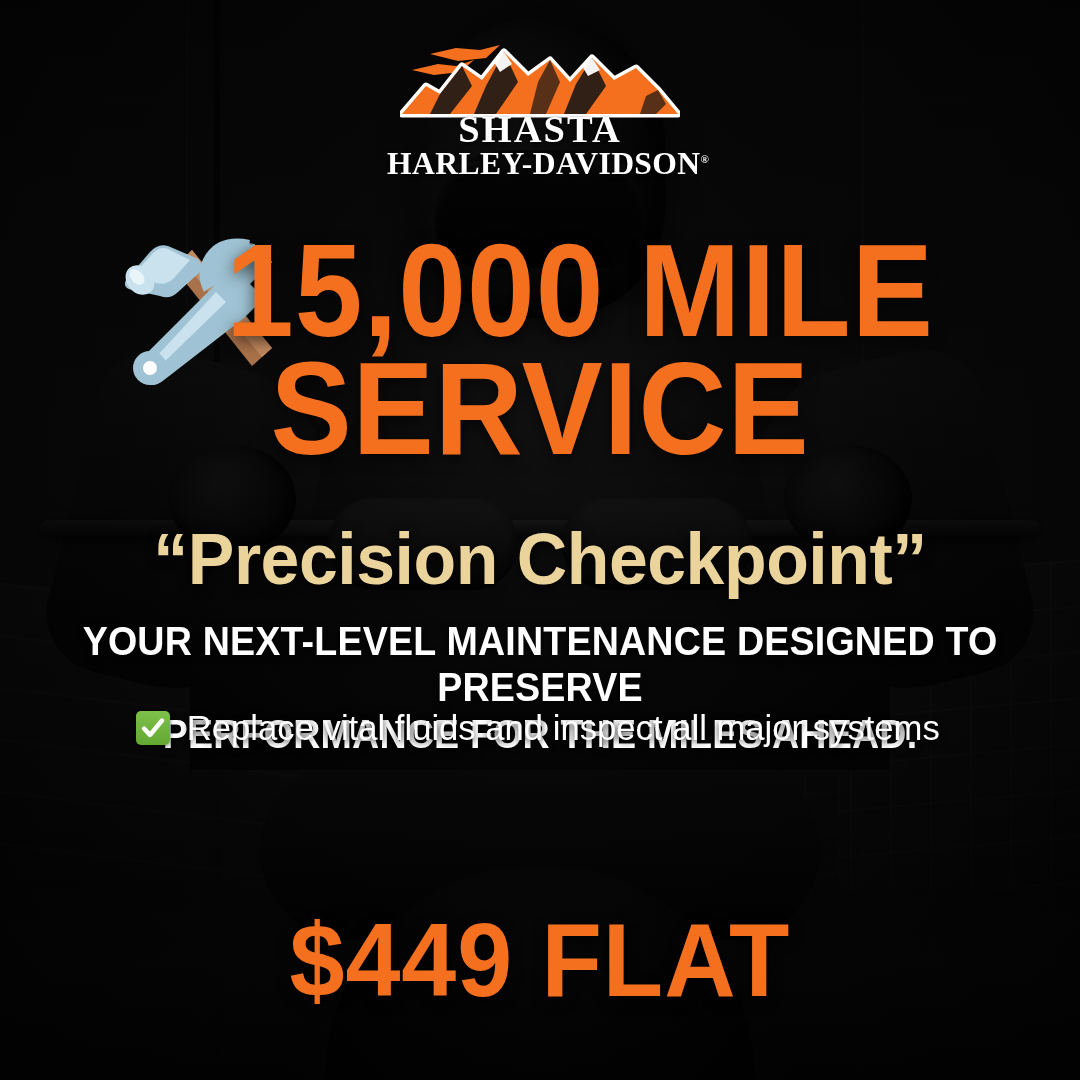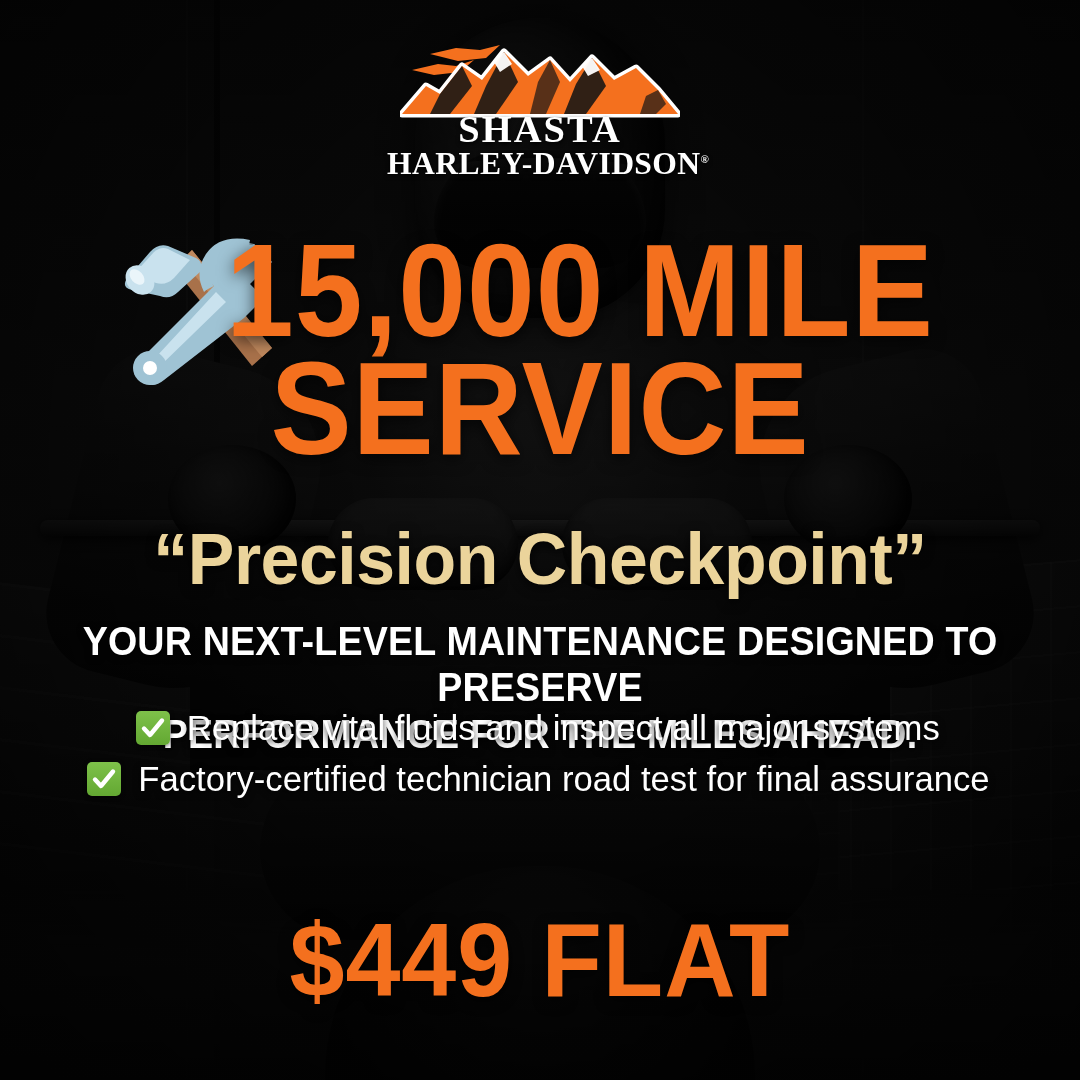--- a/index.html
+++ b/index.html
@@ -367,27 +367,19 @@
       <div class="bullet">
         <span class="check">
           <svg width="26" height="26" viewBox="0 0 26 26">
             <path d="M4 13.5 L10 20 L22 5.5" fill="none" stroke="#FFFFFF" stroke-width="4.4" stroke-linecap="round" stroke-linejoin="round"></path>
           </svg>
         </span>
         <span class="bullet-text">Replace vital fluids and inspect all major systems</span>
       </div>
 
 
-      <div class="bullet">
-        <span class="check">
-          <svg width="26" height="26" viewBox="0 0 26 26">
-            <path d="M4 13.5 L10 20 L22 5.5" fill="none" stroke="#FFFFFF" stroke-width="4.4" stroke-linecap="round" stroke-linejoin="round"></path>
-          </svg>
-        </span>
-        <span class="bullet-text">Factory-certified technician road test for final assurance</span>
-      </div>
 
     </div>
 
     <div class="price">$449 FLAT</div>
 
   </div>
 </div>
 
 </body></html>

